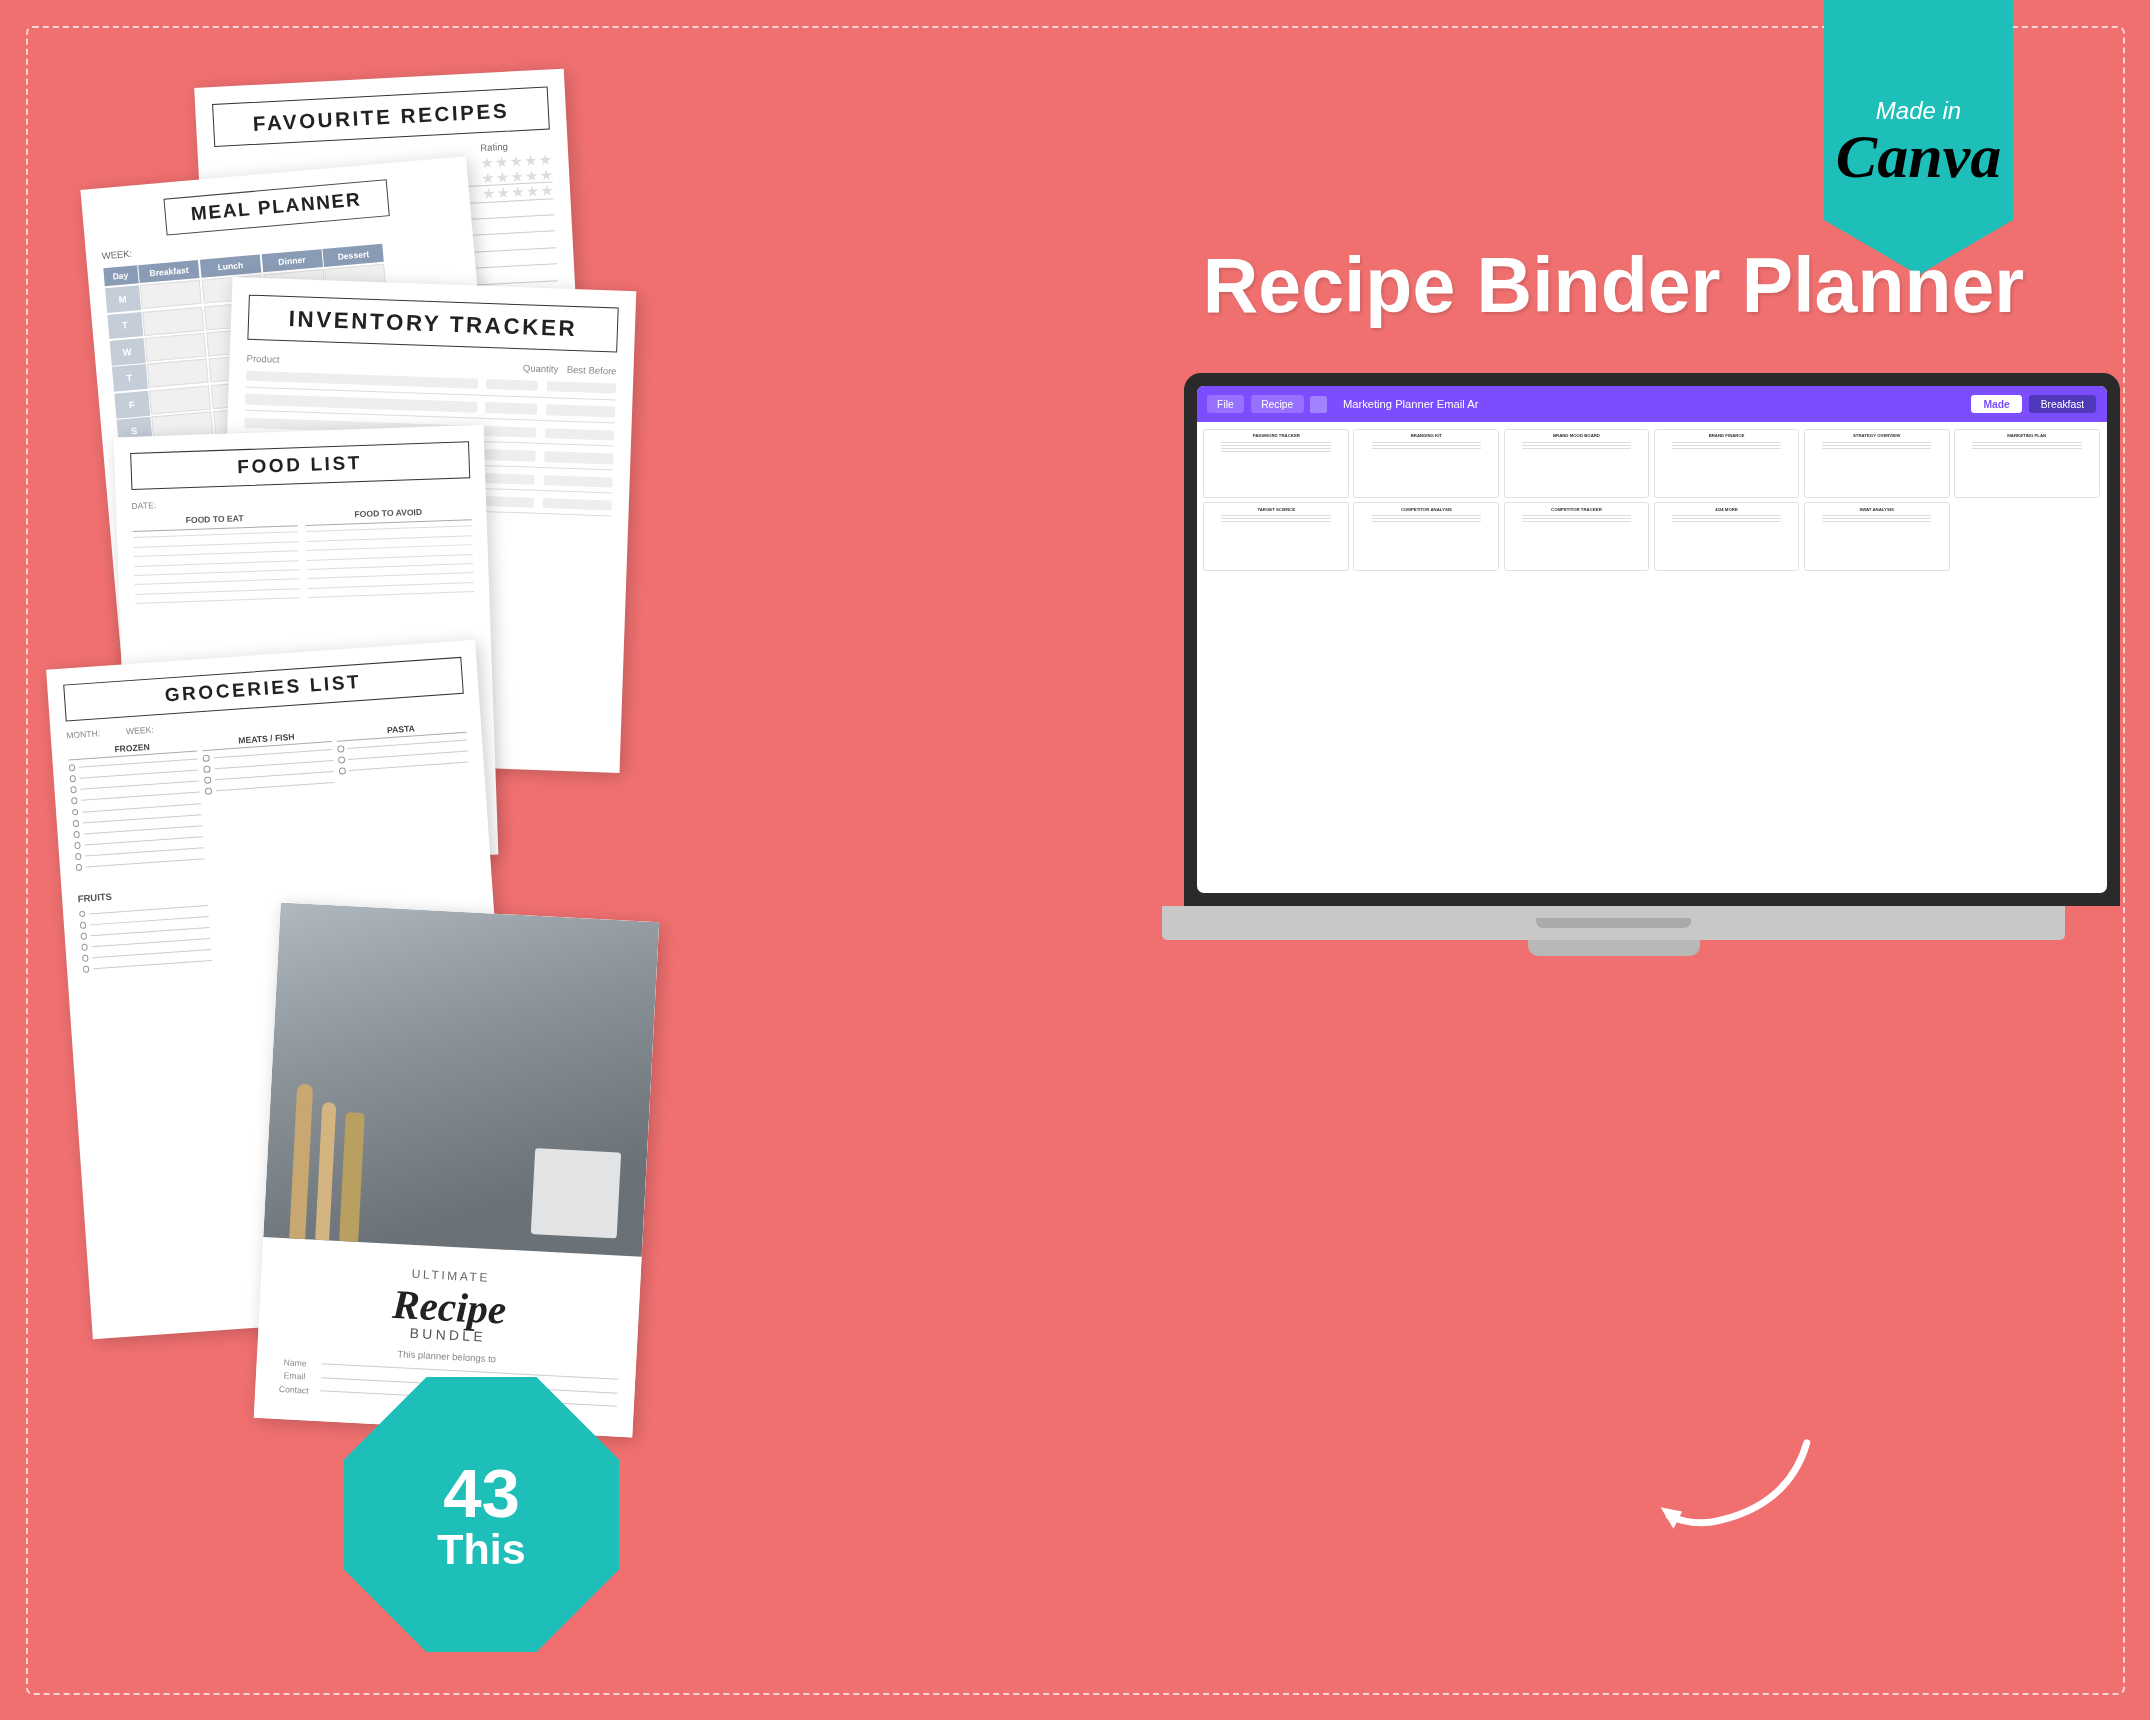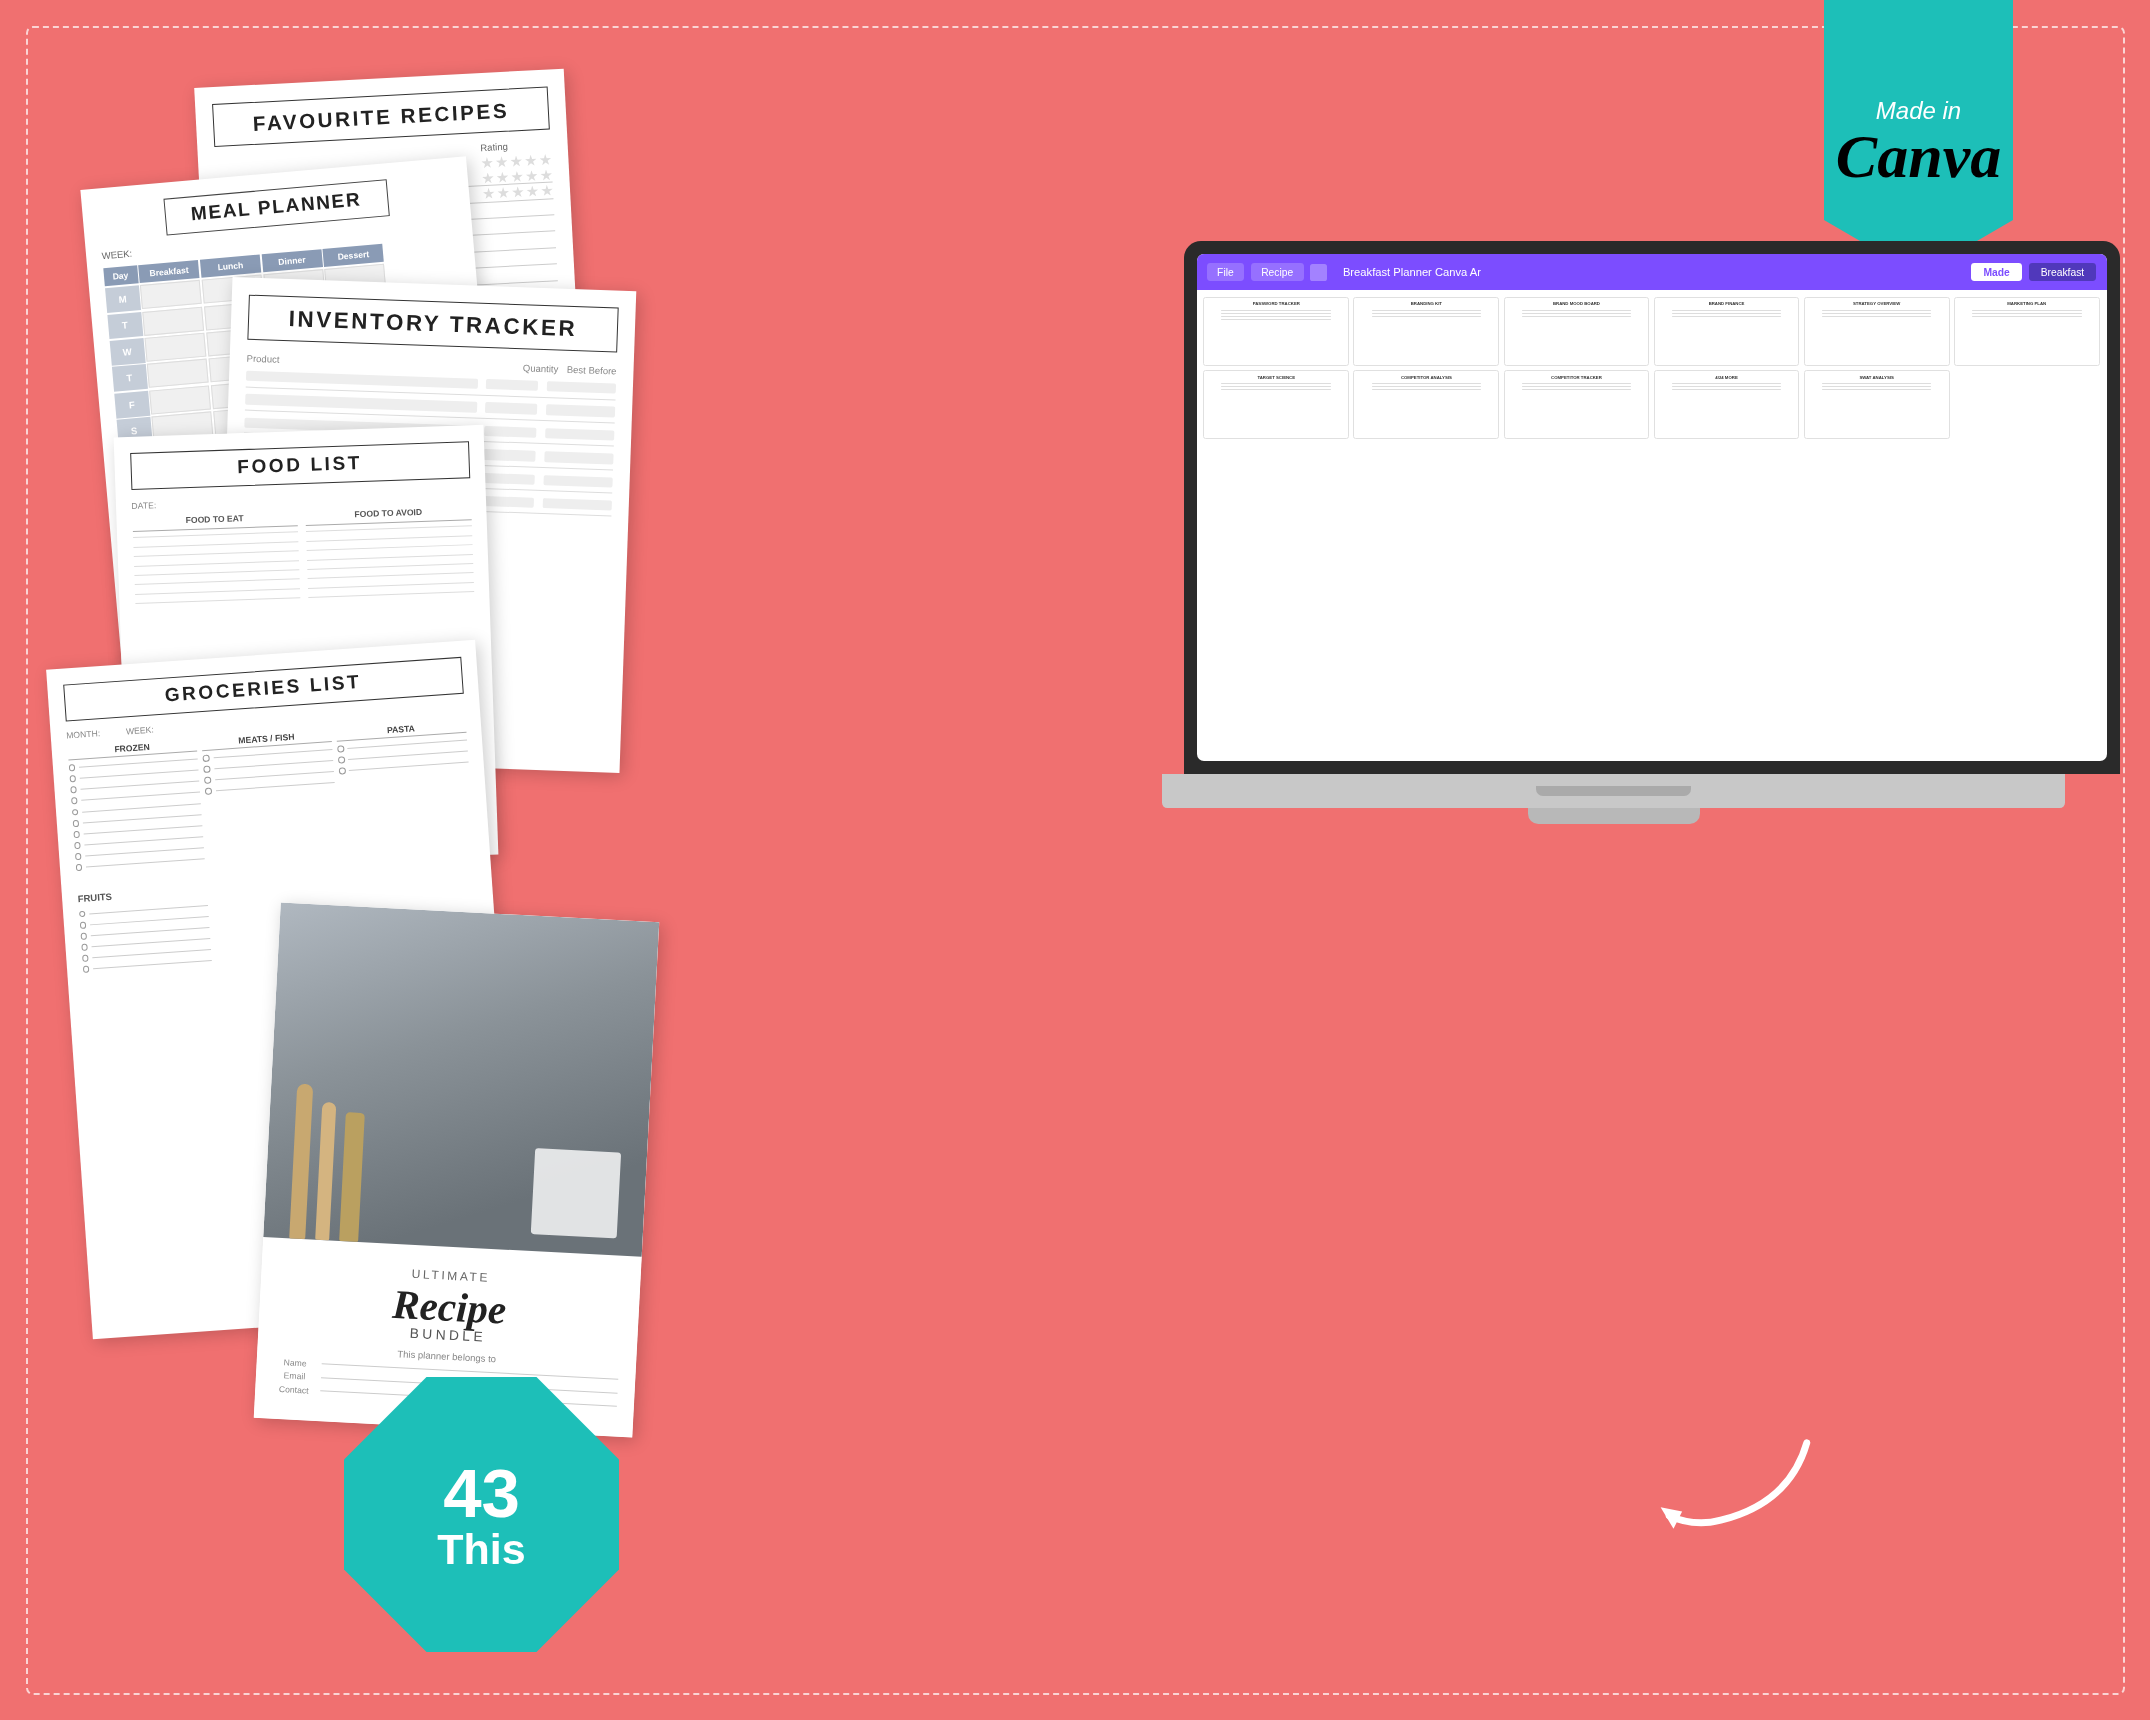--- a/index.html
+++ b/index.html
@@ -626,30 +626,31 @@
 <body>
 
 <div class="outer-border"></div>
 
 <div class="canva-badge">
   <span class="made-in">Made in</span>
   <span class="canva-text">Canva</span>
 </div>
 
 <div class="right-section">
+  <div class="recipe-binder-title">Recipe Binder Planner</div>
 
   <div class="laptop-container">
     <div class="laptop-body">
       <div class="laptop-screen">
 
         <div class="screen-topbar">
           <div class="screen-topbar-tab">File</div>
           <div class="screen-topbar-tab">Recipe</div>
           <div style="width:17px;height:17px;background:rgba(255,255,255,0.3);border-radius:2.6px;"></div>
-          <div class="screen-topbar-title">Breakfast Planner Canva Ar</div>
+          <div class="screen-topbar-title">Marketing Planner Email Ar</div>
           <div class="screen-topbar-share">Made</div>
           <div class="screen-topbar-download">Breakfast</div>
         </div>
         <div class="screen-content">
 
 
           <div class="screen-main">
             <div class="screen-page-card">
               <div class="screen-page-card-title">PASSWORD TRACKER</div>
               <div class="screen-page-card-lines">

